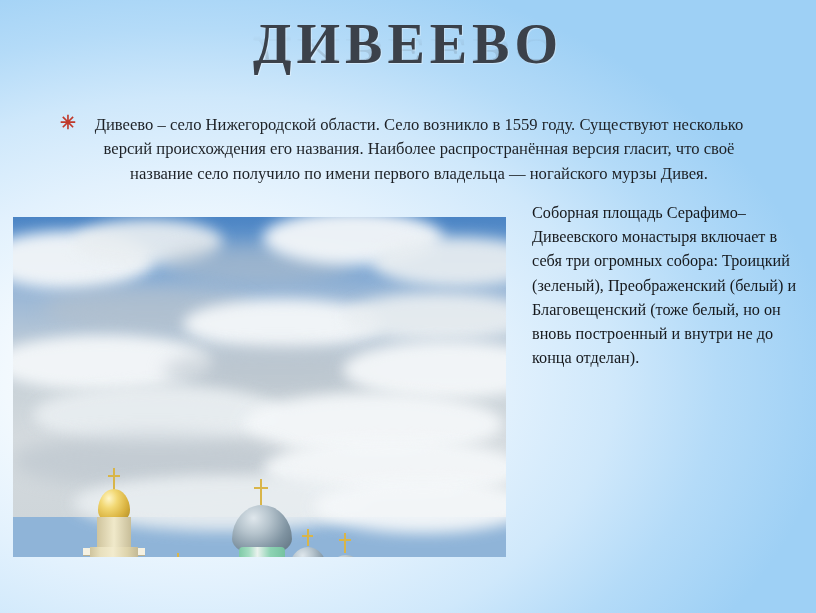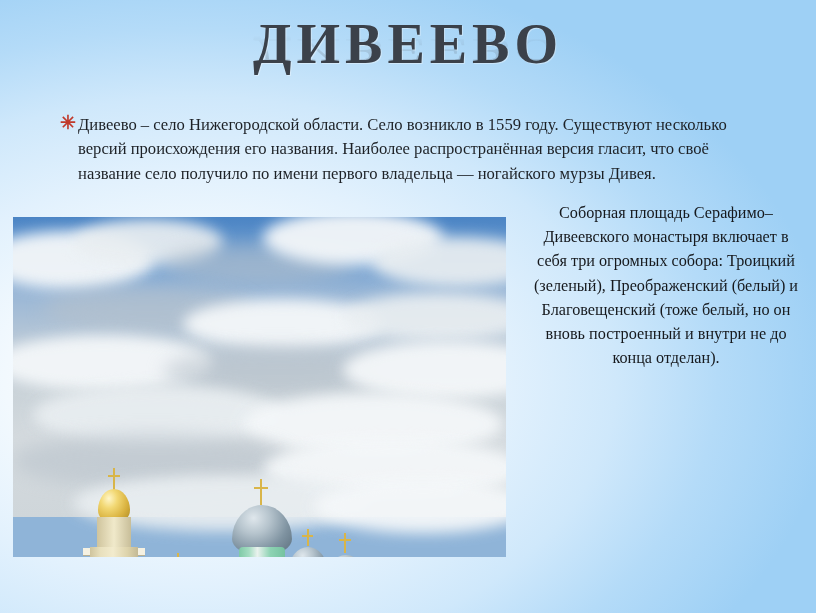--- a/index.html
+++ b/index.html
@@ -83,32 +83,31 @@
     left: 0;
     top: -2px;
     color: #c0392b;
     font-size: 19px;
     font-weight: bold;
     line-height: 24px;
   }
   #intro-text {
     display: block;
     margin-left: 18px;
-    text-align: left;
+    text-align: center;
   }
   
   #side-caption {
     position: absolute;
     left: 532px;
     top: 201px;
     width: 268px;
     font-size: 16.2px;
     line-height: 24.2px;
     color: #16191d;
-    text-align: center;
   }
   
   #photo {
     position: absolute;
     left: 13px;
     top: 217px;
     width: 493px;
     height: 340px;
     overflow: hidden;
     background: #8fb4d8;

